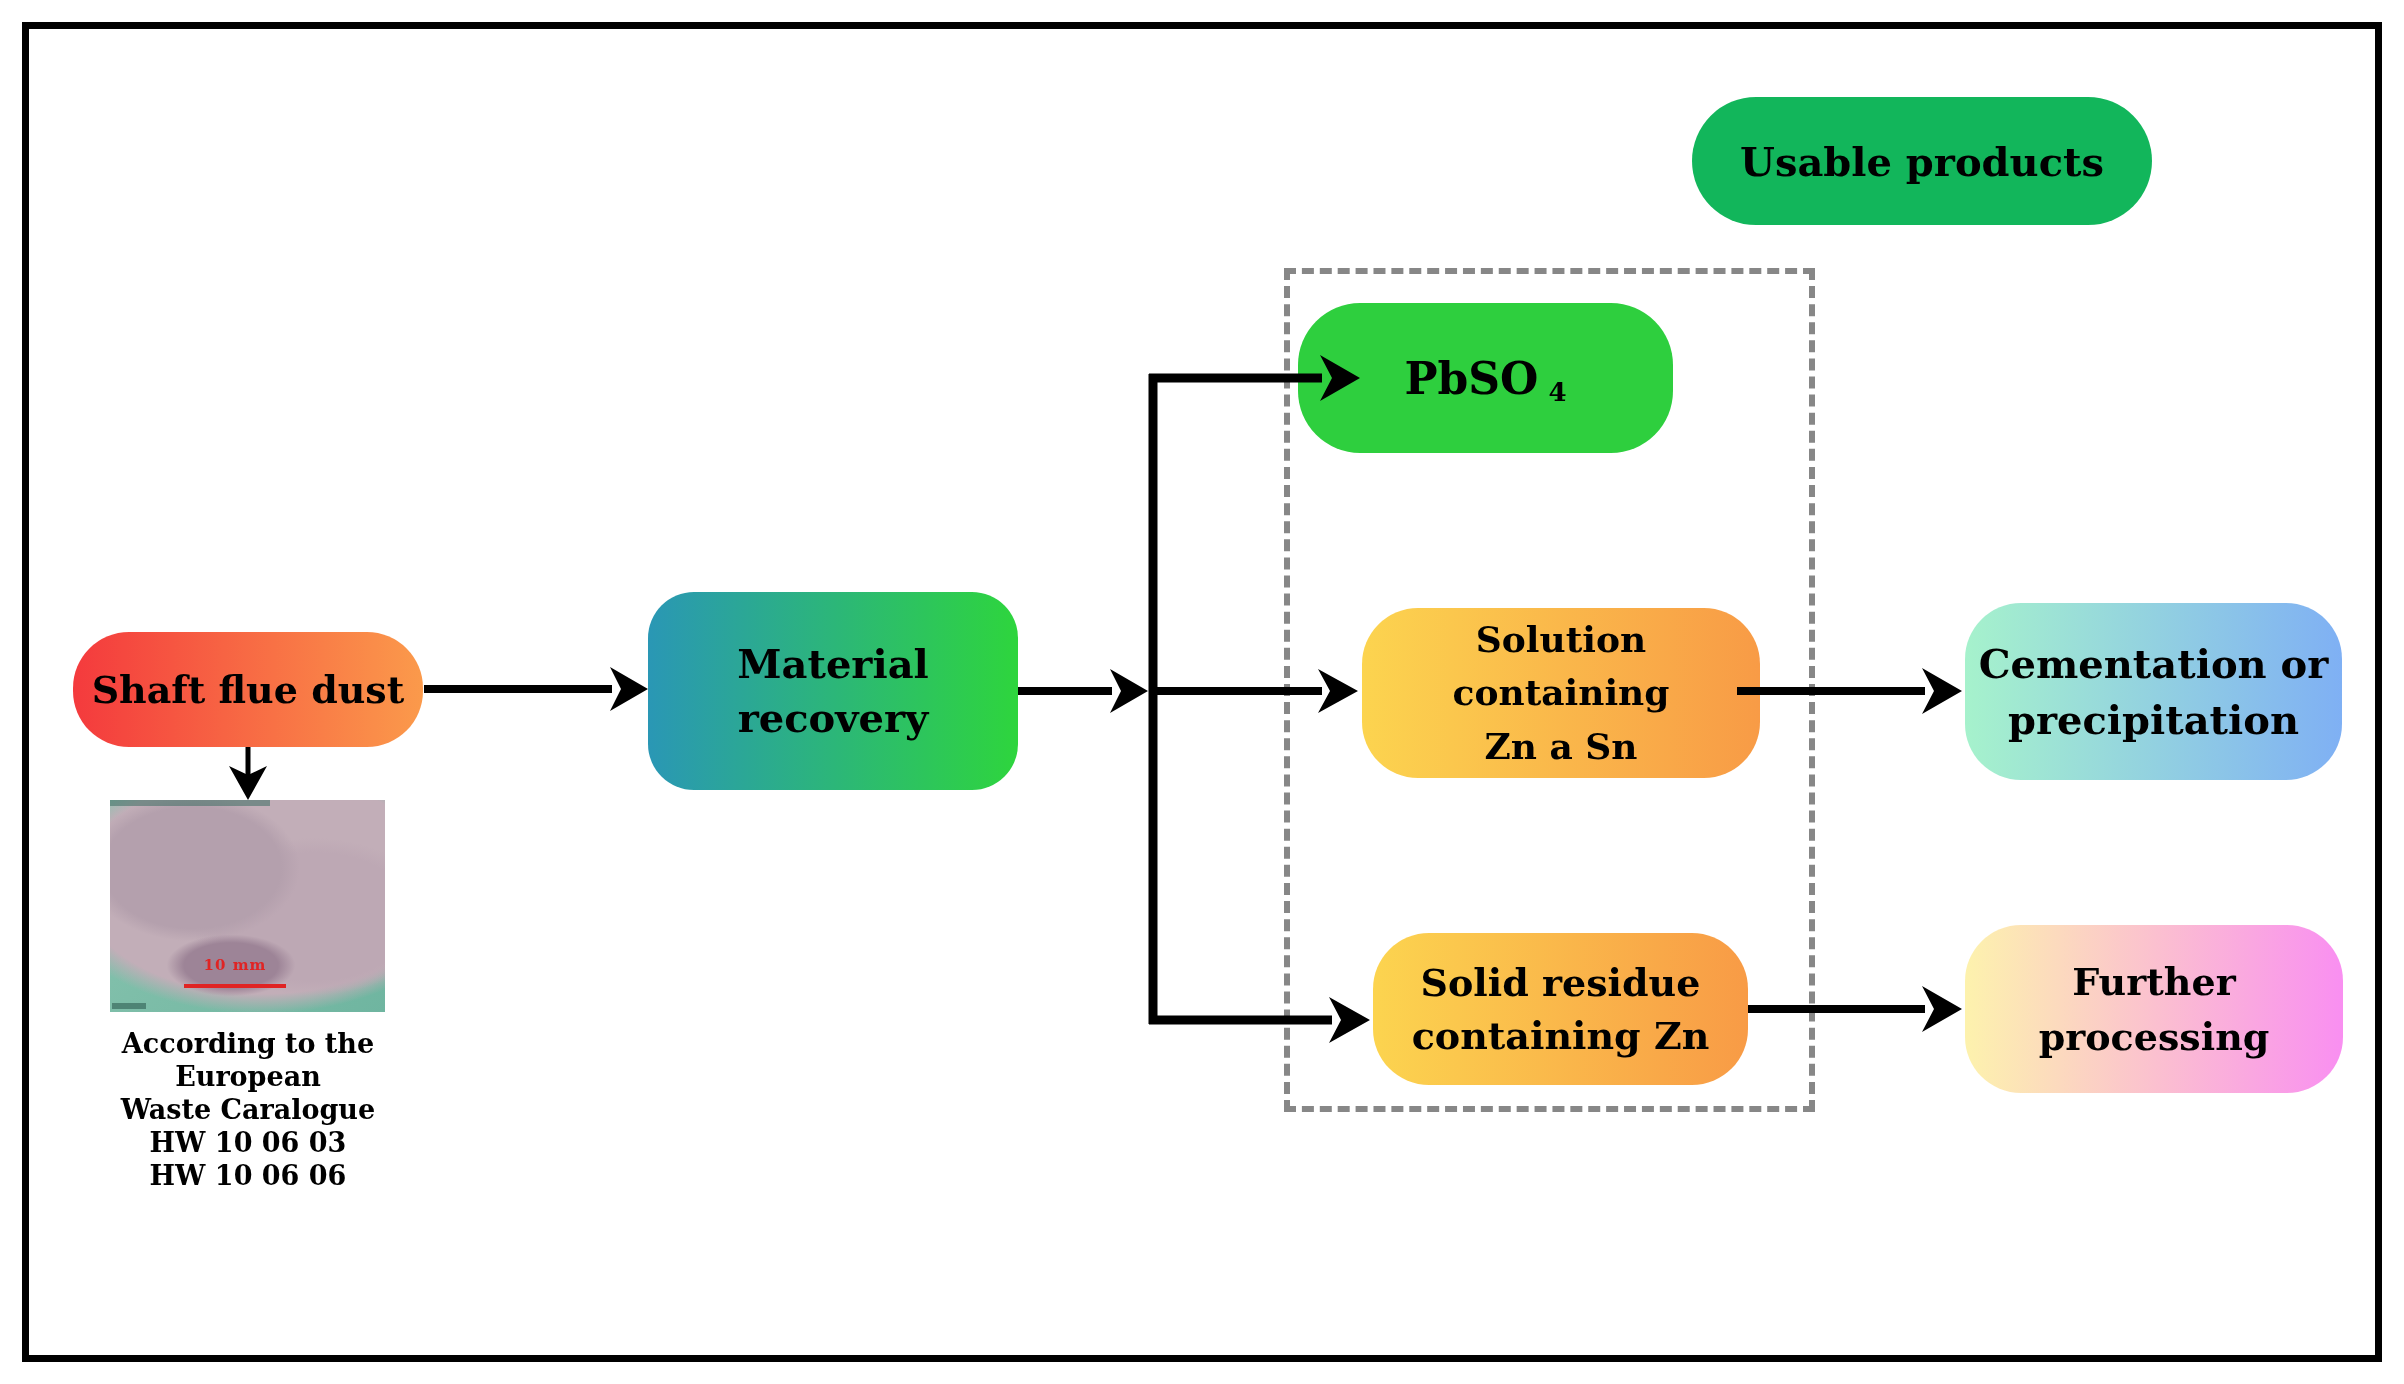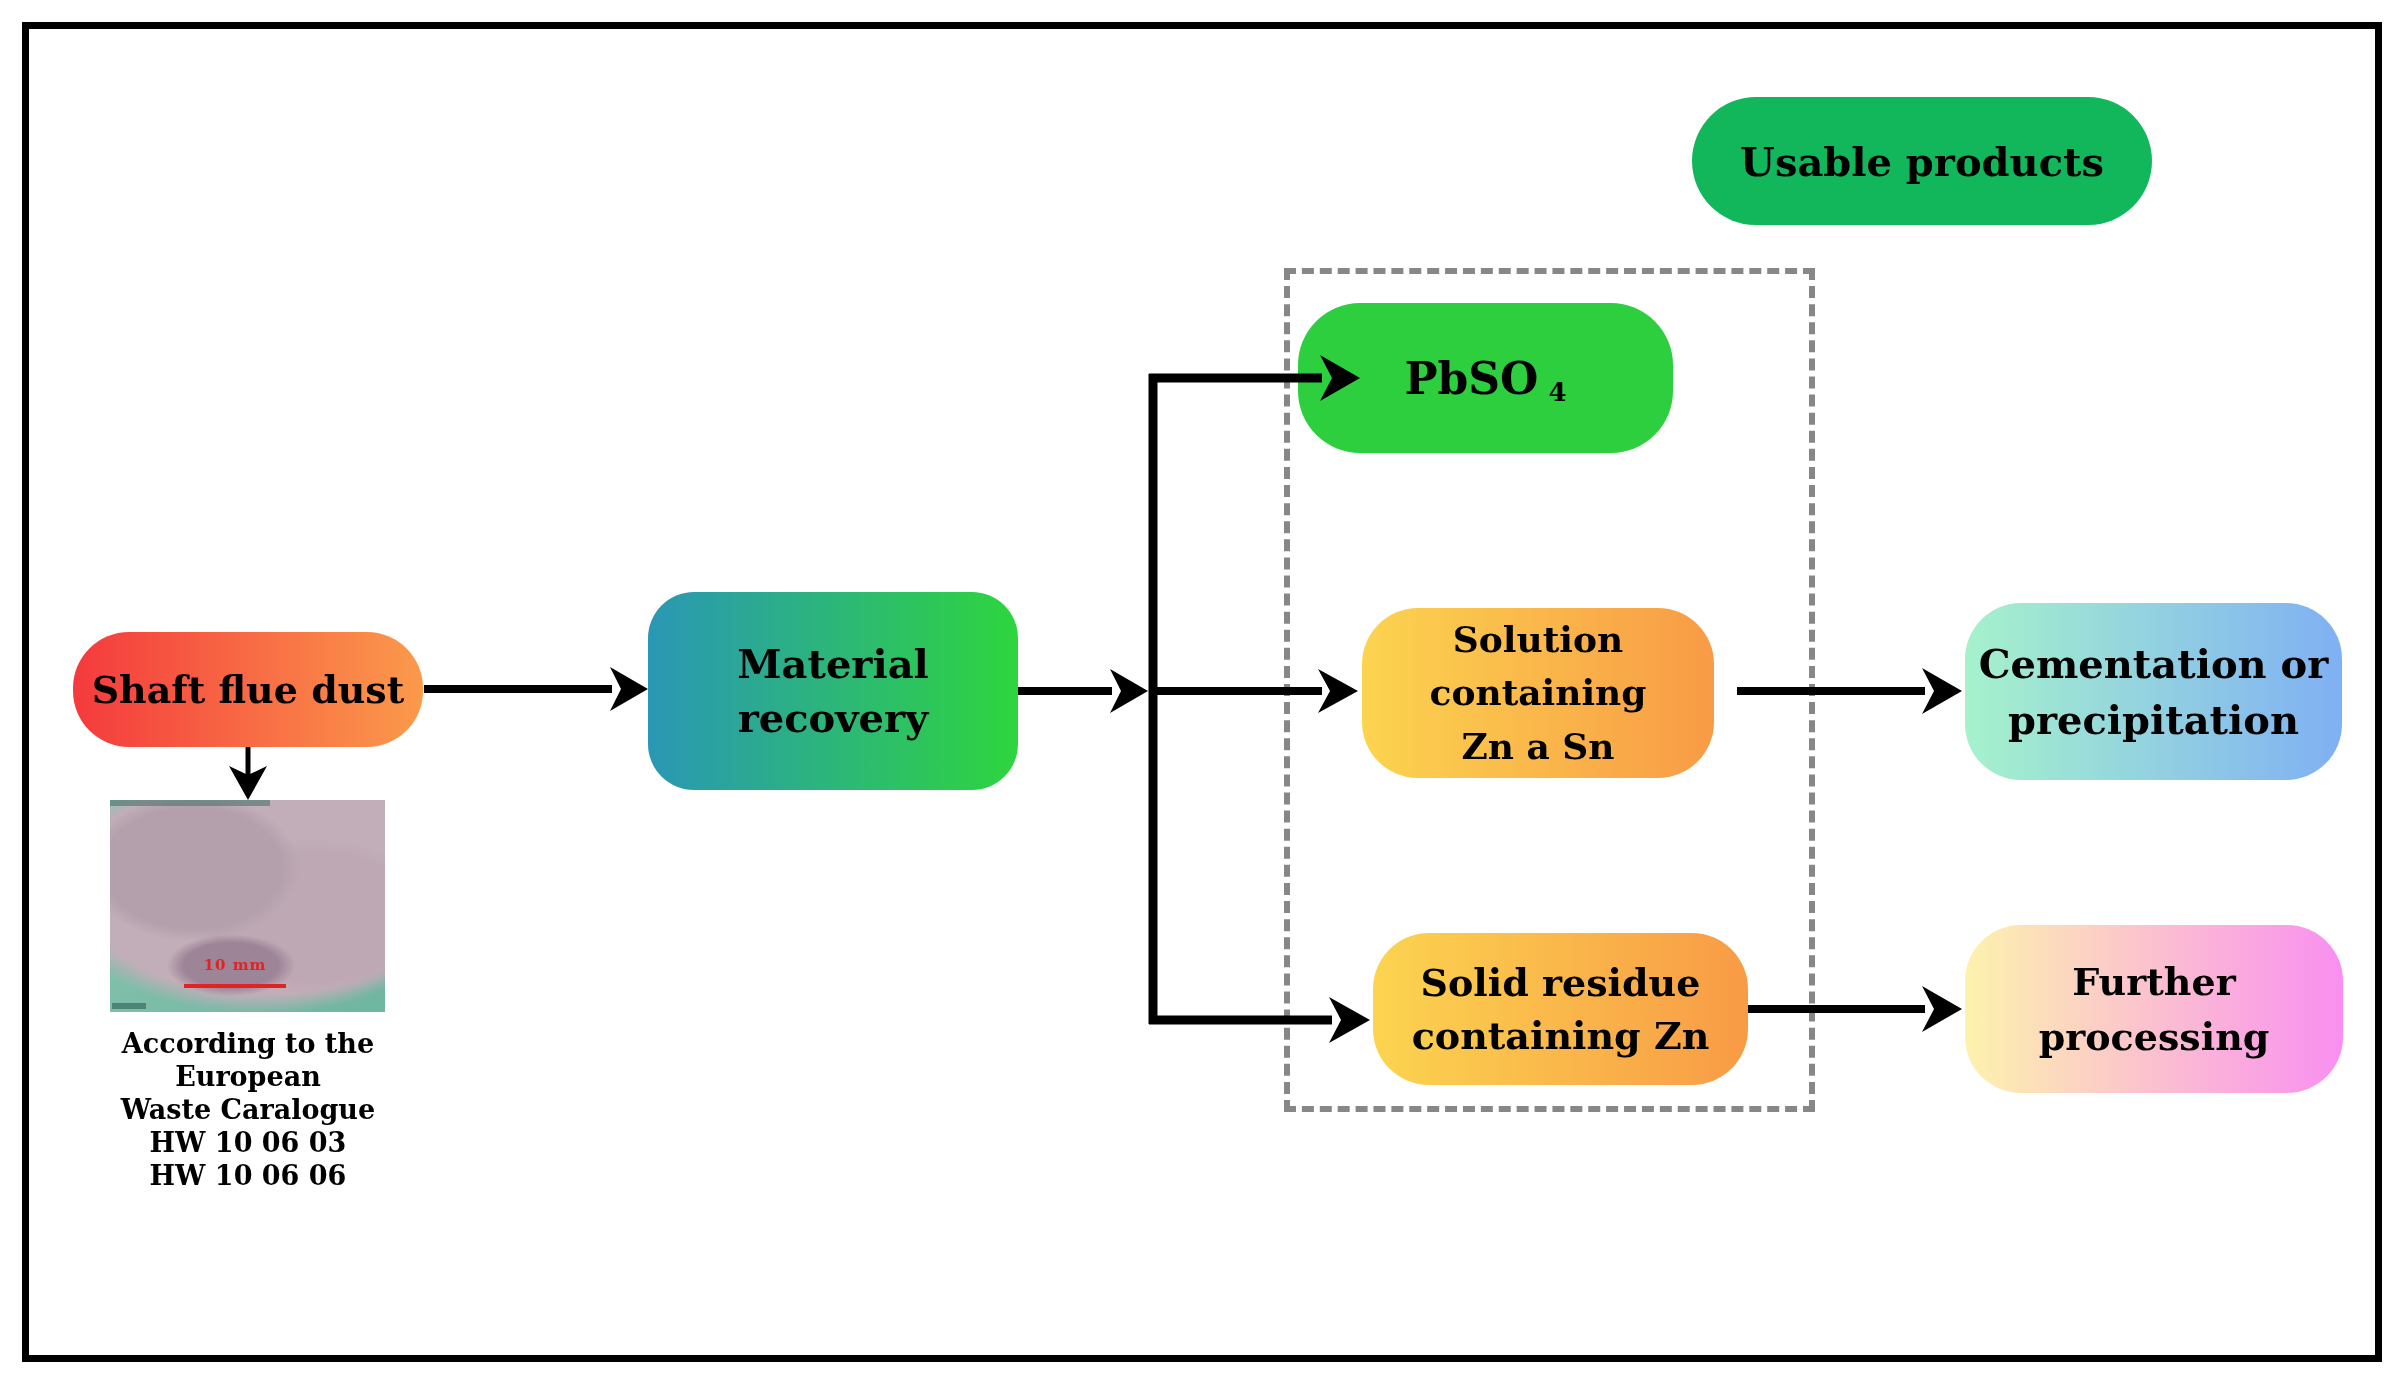--- a/index.html
+++ b/index.html
@@ -19,21 +19,21 @@
     display:flex;align-items:center;justify-content:center;
     text-align:center;font-weight:bold;color:#000;
     white-space:pre-line;
     background:linear-gradient(90deg,var(--c1,#ccc),var(--c2,#ccc));
   }
   #hazardous-pill{left:75px;top:433px;width:392px;height:102px;border-radius:51px;font-size:36px;}
   #usable-pill{left:1692px;top:97px;width:460px;height:128px;border-radius:64px;font-size:40px;}
   #shaft-pill{left:73px;top:632px;width:350px;height:115px;border-radius:56px;font-size:38px;}
   #material-box{left:648px;top:592px;width:370px;height:198px;border-radius:46px;font-size:40px;line-height:1.35;}
   #pbso4-pill{left:1298px;top:303px;width:375px;height:150px;border-radius:62px;font-size:44px;}
-  #solution-pill{left:1362px;top:608px;width:352px;height:170px;border-radius:56px;font-size:36px;line-height:1.48;}
+  #solution-pill{left:1362px;top:608px;width:398px;height:170px;border-radius:56px;font-size:36px;line-height:1.48;}
   #solid-pill{left:1373px;top:933px;width:375px;height:152px;border-radius:56px;font-size:38px;line-height:1.4;}
   #cementation-pill{left:1965px;top:603px;width:377px;height:177px;border-radius:56px;font-size:40px;line-height:1.4;}
   #further-pill{left:1965px;top:925px;width:378px;height:168px;border-radius:56px;font-size:38px;line-height:1.45;}
   .sub4{font-size:26px;transform:translateY(14px);margin-left:10px;}
   #dashed-box{
     position:absolute;left:1284px;top:268px;width:531px;height:844px;
     box-sizing:border-box;border:6px dashed var(--dash,#878787);
   }
   #arrows{position:absolute;left:0;top:0;width:2404px;height:1384px;pointer-events:none;}
   .arrow-line{stroke:var(--arrow,#000);fill:none;}

